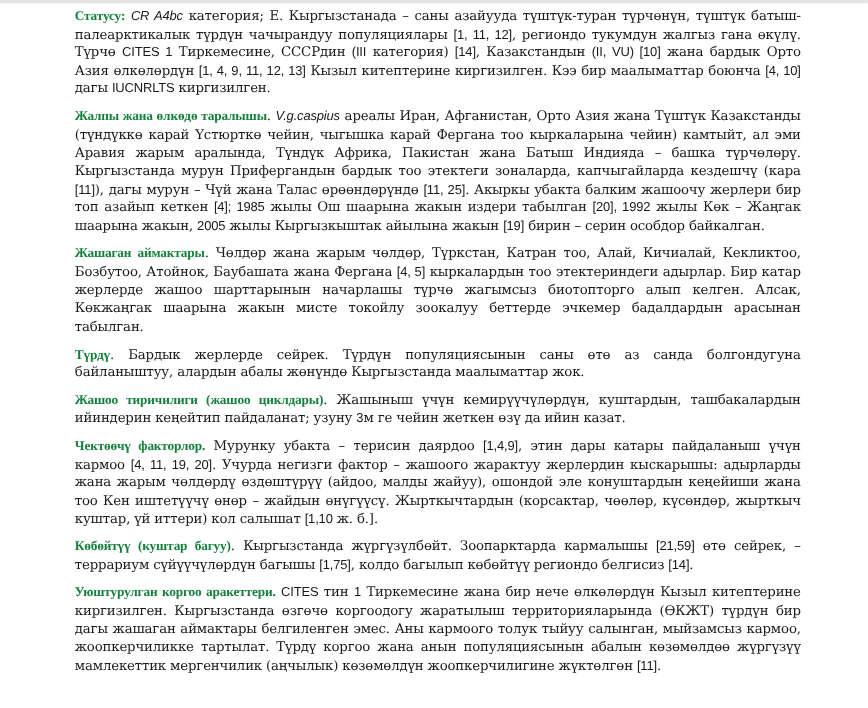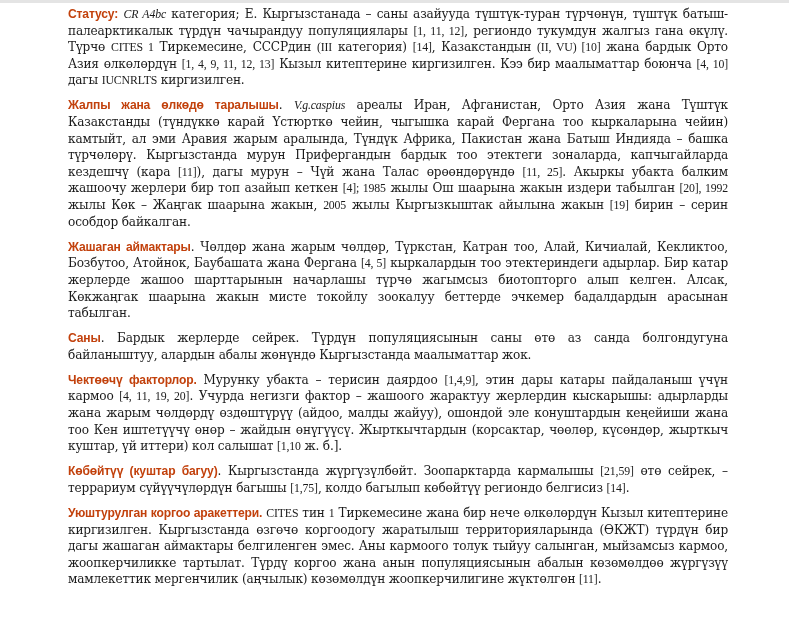--- a/index.html
+++ b/index.html
@@ -4,29 +4,30 @@
 <style>
   html, body { margin: 0; padding: 0; background: #ffffff; }
   body { width: 789px; height: 644px; overflow: hidden; position: relative; }
   .topline { position: absolute; left: 0; top: 0; width: 789px; height: 3px; background: #e4e4e4; }
   .page {
     position: absolute; left: 68px; top: 6px; width: 660px;
     font-family: "DejaVu Serif", "Liberation Serif", serif;
     font-size: 12.1px; line-height: 16.6px; color: #1a1a1a;
   }
   .para { margin: 0 0 8.5px 0; text-align: justify; letter-spacing: -0.15px; }
-  .head { font-weight: bold; color: #c2410c; font-family: Liberation Sans, sans-serif; }
-  .sans { font-family: Liberation Serif, serif; font-size: 11.8px; }
+  .head { font-weight: bold; color: #15803d; font-family: Liberation Serif, serif; }
+  .sans { font-family: Liberation Sans, sans-serif; font-size: 11.8px; }
   .ital { font-style: italic; }
 </style>
 </head>
 <body>
 
 <div class="topline"></div>
 <div class="page" id="page">
     <p class="para"><span class="head">Статусу:</span><span> </span><span class="sans ital">CR A4bc</span><span> категория; Е. Кыргызстанада – саны азайууда түштүк-туран түрчөнүн, түштүк батыш-палеарктикалык түрдүн чачырандуу популяциялары </span><span class="sans">[1, 11, 12]</span><span>, региондо тукумдун жалгыз гана өкүлү. Түрчө </span><span class="sans">CITES 1</span><span> Тиркемесине, СССРдин </span><span class="sans">(III</span><span> категория) </span><span class="sans">[14]</span><span>, Казакстандын </span><span class="sans">(II, VU) [10]</span><span> жана бардык Орто Азия өлкөлөрдүн </span><span class="sans">[1, 4, 9, 11, 12, 13]</span><span> Кызыл китептерине киргизилген. Кээ бир маалыматтар боюнча </span><span class="sans">[4, 10]</span><span> дагы </span><span class="sans">IUCNRLTS</span><span> киргизилген.</span></p>
     <p class="para"><span class="head">Жалпы жана өлкөдө таралышы</span><span>. </span><span class="sans ital">V.g.caspius</span><span> ареалы Иран, Афганистан, Орто Азия жана Түштүк Казакстанды (түндүккө карай Үстюрткө чейин, чыгышка карай Фергана тоо кыркаларына чейин) камтыйт, ал эми Аравия жарым аралында, Түндүк Африка, Пакистан жана Батыш Индияда – башка түрчөлөрү. Кыргызстанда мурун Прифергандын бардык тоо этектеги зоналарда, капчыгайларда кездешчү (кара </span><span class="sans">[11]</span><span>), дагы мурун – Чүй жана Талас өрөөндөрүндө </span><span class="sans">[11, 25]</span><span>. Акыркы убакта балким жашоочу жерлери бир топ азайып кеткен </span><span class="sans">[4]; 1985</span><span> жылы Ош шаарына жакын издери табылган </span><span class="sans">[20], 1992</span><span> жылы Көк – Жаңгак шаарына жакын, </span><span class="sans">2005</span><span> жылы Кыргызкыштак айылына жакын </span><span class="sans">[19]</span><span> бирин – серин особдор байкалган.</span></p>
     <p class="para"><span class="head">Жашаган аймактары</span><span>. Чөлдөр жана жарым чөлдөр, Түркстан, Катран тоо, Алай, Кичиалай, Кекликтоо, Бозбутоо, Атойнок, Баубашата жана Фергана </span><span class="sans">[4, 5]</span><span> кыркалардын тоо этектериндеги адырлар. Бир катар жерлерде жашоо шарттарынын начарлашы түрчө жагымсыз биотопторго алып келген. Алсак, Көкжаңгак шаарына жакын мисте токойлу зоокалуу беттерде эчкемер бадалдардын арасынан табылган.</span></p>
-    <p class="para"><span class="head">Саны</span><span>. Бардык жерлерде сейрек. Түрдүн популяциясынын саны өтө аз санда болгондугуна байланыштуу, алардын абалы жөнүндө Кыргызстанда маалыматтар жок.</span></p>
+    <p class="para"><span class="head">Түрдү</span><span>. Бардык жерлерде сейрек. Түрдүн популяциясынын саны өтө аз санда болгондугуна байланыштуу, алардын абалы жөнүндө Кыргызстанда маалыматтар жок.</span></p>
+    <p class="para"><span class="head">Жашоо тиричилиги (жашоо циклдары)</span><span>. Жашыныш үчүн кемирүүчүлөрдүн, куштардын, ташбакалардын ийиндерин кеңейтип пайдаланат; узуну </span><span class="sans">3</span><span>м ге чейин жеткен өзү да ийин казат.</span></p>
     <p class="para"><span class="head">Чектөөчү факторлор.</span><span> Мурунку убакта – терисин даярдоо </span><span class="sans">[1,4,9]</span><span>, этин дары катары пайдаланыш үчүн кармоо </span><span class="sans">[4, 11, 19, 20]</span><span>. Учурда негизги фактор – жашоого жарактуу жерлердин кыскарышы: адырларды жана жарым чөлдөрдү өздөштүрүү (айдоо, малды жайуу), ошондой эле конуштардын кеңейиши жана тоо Кен иштетүүчү өнөр – жайдын өнүгүүсү. Жырткычтардын (корсактар, чөөлөр, күсөндөр, жырткыч куштар, үй иттери) кол салышат </span><span class="sans">[1,10</span><span> ж. б.].</span></p>
     <p class="para"><span class="head">Көбөйтүү (куштар багуу)</span><span>. Кыргызстанда жүргүзүлбөйт. Зоопарктарда кармалышы </span><span class="sans">[21,59]</span><span> өтө сейрек, – террариум сүйүүчүлөрдүн багышы </span><span class="sans">[1,75]</span><span>, колдо багылып көбөйтүү региондо белгисиз </span><span class="sans">[14]</span><span>.</span></p>
     <p class="para"><span class="head">Уюштурулган коргоо аракеттери.</span><span> </span><span class="sans">CITES</span><span> тин </span><span class="sans">1</span><span> Тиркемесине жана бир нече өлкөлөрдүн Кызыл китептерине киргизилген. Кыргызстанда өзгөчө коргоодогу жаратылыш территорияларында (ӨКЖТ) түрдүн бир дагы жашаган аймактары белгиленген эмес. Аны кармоого толук тыйуу салынган, мыйзамсыз кармоо, жоопкерчиликке тартылат. Түрдү коргоо жана анын популяциясынын абалын көзөмөлдөө жүргүзүү мамлекеттик мергенчилик (аңчылык) көзөмөлдүн жоопкерчилигине жүктөлгөн </span><span class="sans">[11]</span><span>.</span></p>
   </div>
 
 </body></html>

